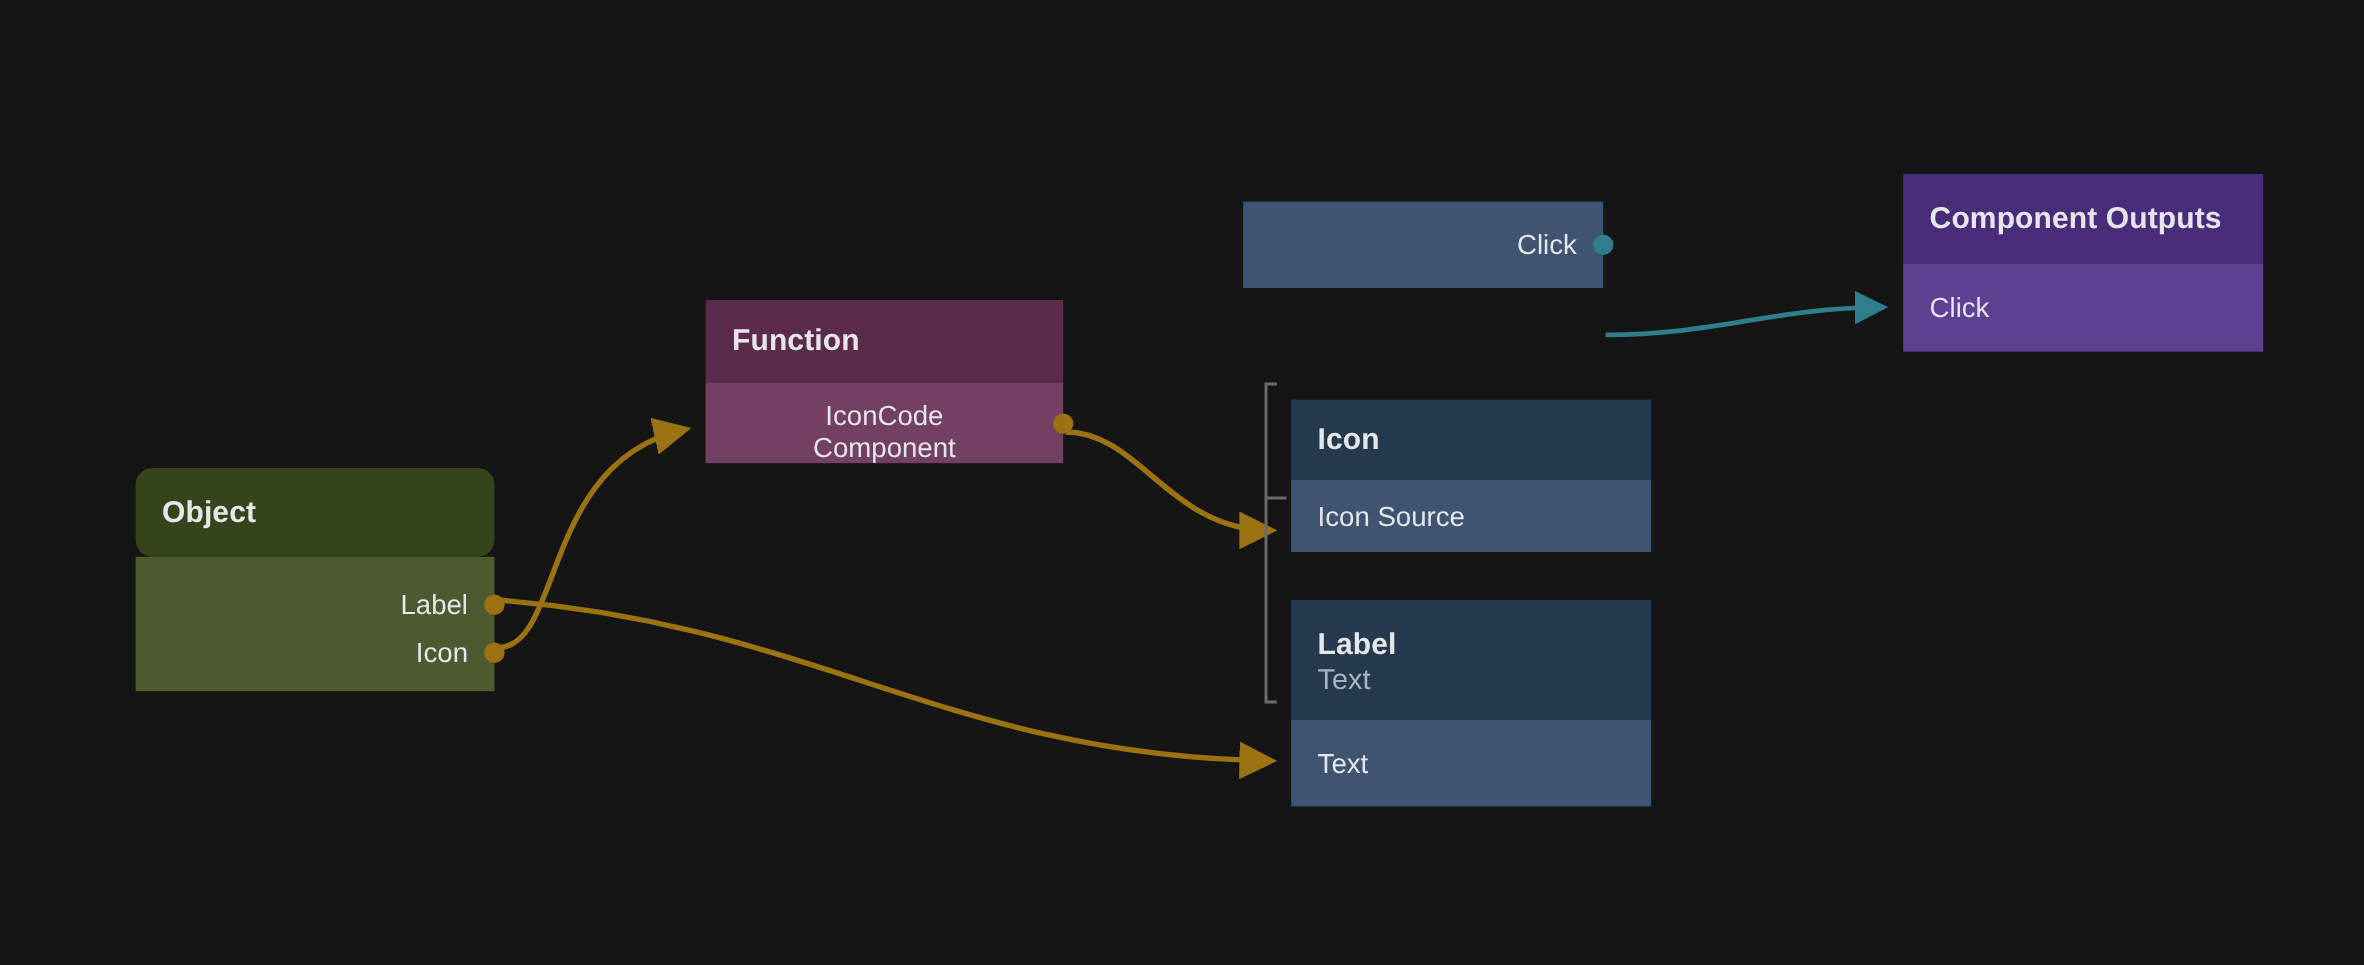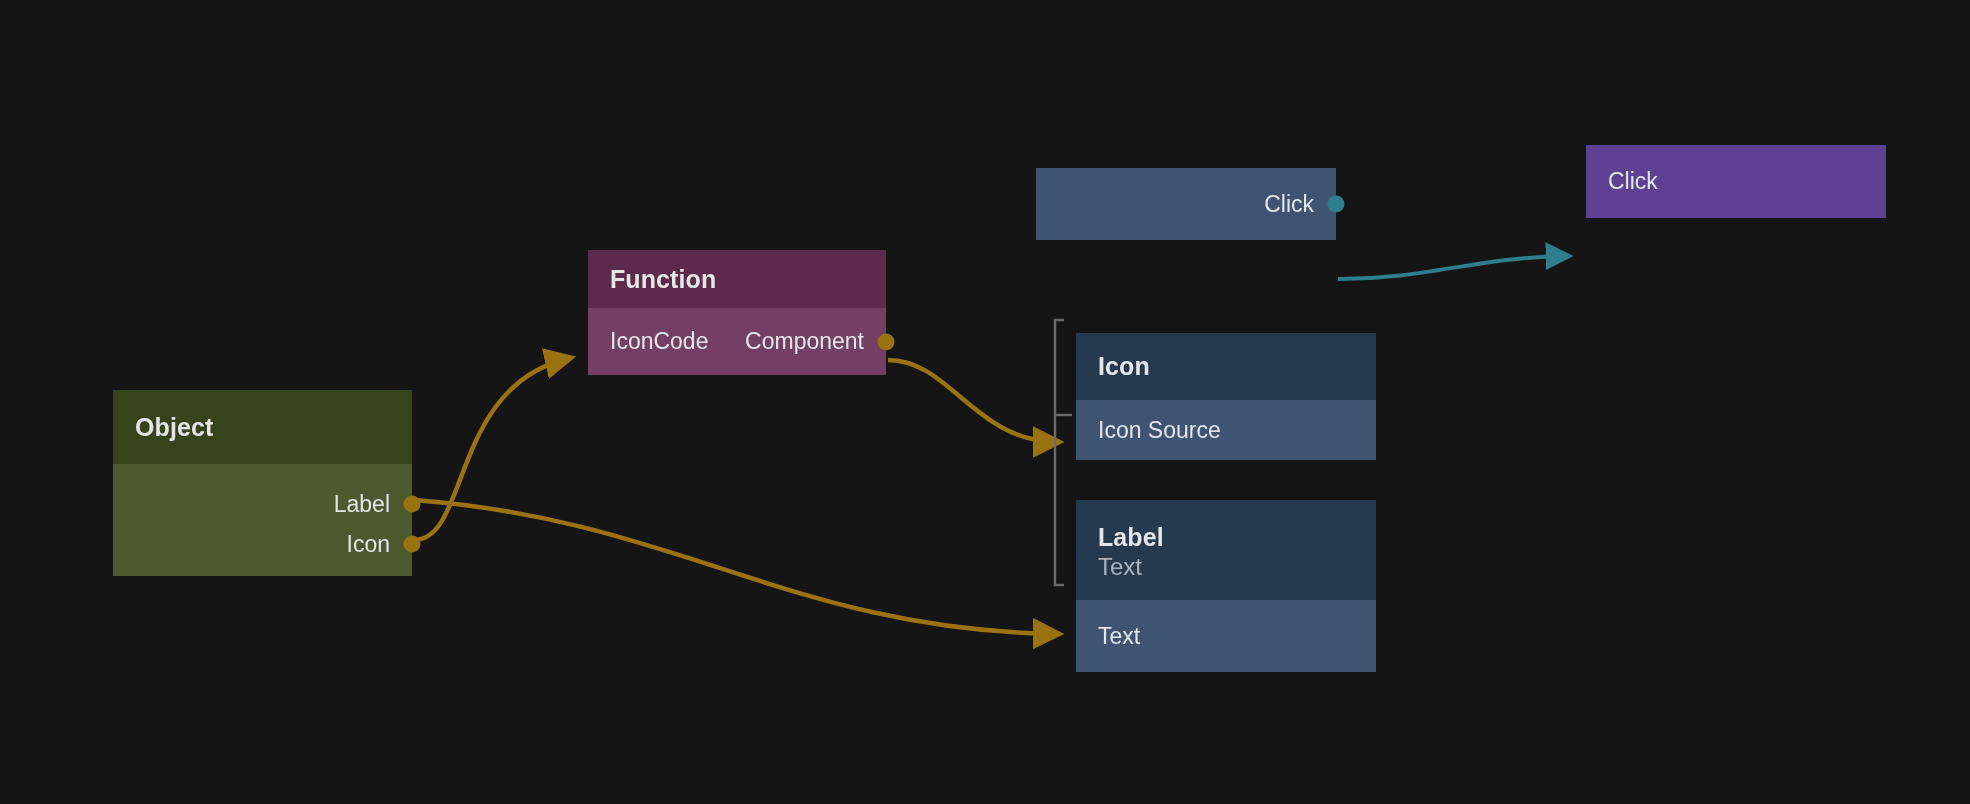--- a/index.html
+++ b/index.html
@@ -74,43 +74,43 @@
     color: #e3e6ea;
     white-space: nowrap;
   }
   .port-row.out {
     justify-content: flex-end;
   }
   .port-row.in {
     justify-content: flex-start;
   }
   .port-row.split {
-    justify-content: space-between;
+    flex-direction: column;
   }
   .port-dot {
     position: absolute;
     width: 17px;
     height: 17px;
     border-radius: 50%;
     top: 50%;
     transform: translate(-50%, -50%);
   }
   .port-dot.right {
     left: 100%;
   }
 
   
   #node-object { left: 113px; top: 390px; width: 299px; }
-  #node-object .node-header { height: 74px; background: #36441b; }
+  #node-object .node-header { height: 74px; background: #36441b; border-radius: 14px; }
   #node-object .node-body   { height: 112px; background: #4d5a2f; padding-top: 8px; }
   #node-object .port-dot    { background: #9a7212; }
 
   
   #node-function { left: 588px; top: 250px; width: 298px; }
-  #node-function .node-header { height: 58px; background: #5c2a4a; }
+  #node-function .node-header { height: 69px; background: #5c2a4a; }
   #node-function .node-body   { height: 67px; background: #733f63; }
   #node-function .port-dot    { background: #9a7212; }
 
   
   #node-group { left: 1036px; top: 168px; width: 300px; }
   #node-group .node-header { height: 75px; background: #25394f; }
   #node-group .node-body   { height: 72px; background: #3f5471; }
   #node-group .port-dot    { background: #2f7e8e; }
 
   
@@ -189,20 +189,23 @@
   <div class="node" id="node-group">
     <div class="node-body">
       <div class="port-row out">
         <span class="port-label">Click</span>
         <span class="port-dot right"></span>
       </div>
     </div>
   </div>
 
   <div class="node" id="node-component-outputs">
+    <div class="node-header">
+      <div class="node-title">Component Outputs</div>
+    </div>
     <div class="node-body">
       <div class="port-row in">
         <span class="port-label">Click</span>
       </div>
     </div>
   </div>
 
   <div class="node" id="node-icon">
     <div class="node-header">
       <div class="node-title">Icon</div>

